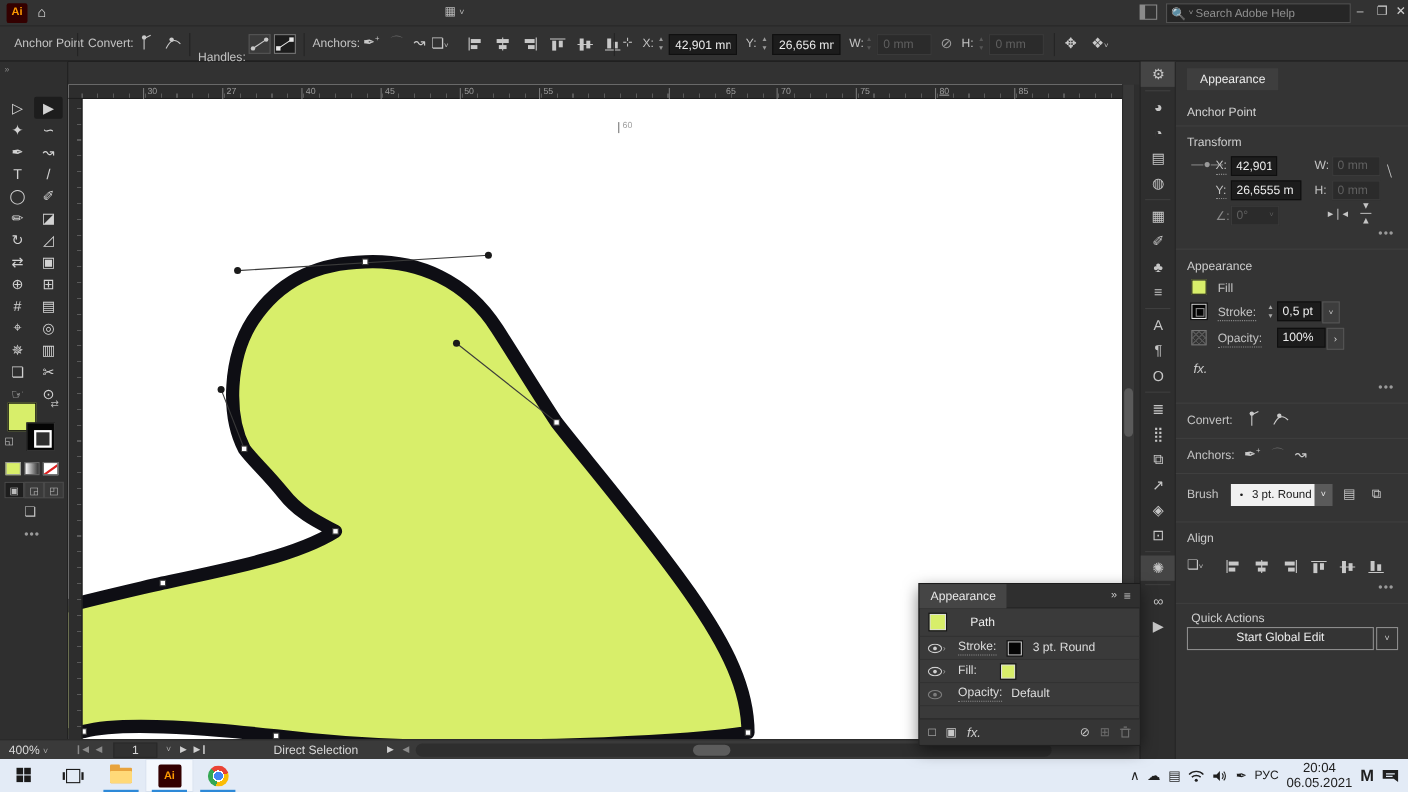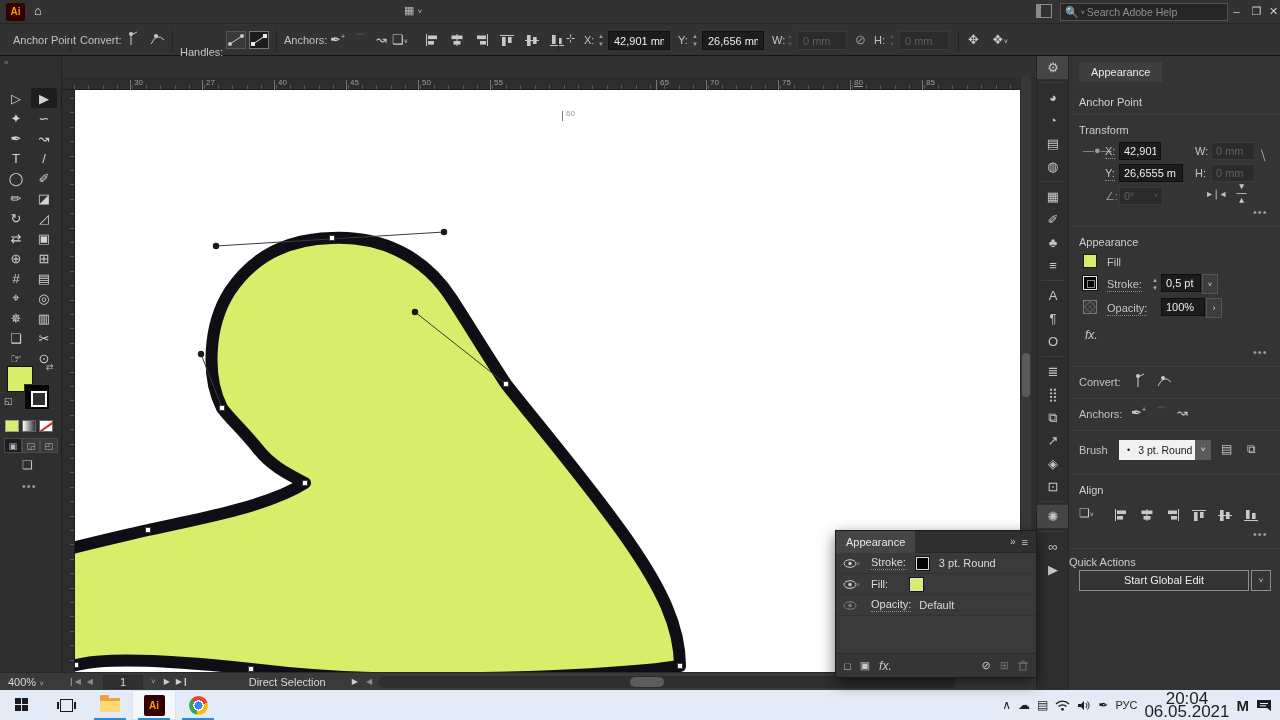--- a/index.html
+++ b/index.html
@@ -165,21 +165,21 @@
   #folder-ic .front { position:absolute; left:0; top:3px; width:20px; height:11px; background:#FFD978; border-radius:1px; }
   #ai-task { width:21px; height:21px; background:#300; color:#ff9a00; font-weight:bold; font-size:10px;
              text-align:center; line-height:21px; border-radius:2px; }
   #chrome-ic { width:19px; height:19px; border-radius:50%;
     background:
       radial-gradient(circle at 50% 50%, #4285F4 0 30%, #fff 30% 38%, transparent 38%),
       conic-gradient(from -45deg, #EA4335 0 33%, #FBBC05 0 66%, #34A853 0 100%); }
   #tray { margin-left:auto; display:flex; align-items:center; gap:7px; padding-right:8px; color:#1f1f1f; }
   .tray-ic { font-size:12px; color:#1f1f1f; }
   #tray-lang { font-size:11px; }
-  #tray-clock { font-size:17px; text-align:center; line-height:13px; }
+  #tray-clock { font-size:12px; text-align:center; line-height:13px; }
   #tray-m { font-size:15px; font-weight:bold; }
 </style>
 </head>
 <body>
 
 <div id="app" style="--fill-green: #D8EE6A; --accent: #2D89D8;">
 
   <div id="titlebar" class="abs">
     <div id="ai-logo" class="abs">Ai</div>
     <div id="home-icon" class="abs">⌂</div>
@@ -376,21 +376,21 @@
       </g>
     </svg>
     <div id="hruler">
         <span class="rlabel" style="left: 70px;"><span>30</span></span>
         <span class="rlabel" style="left: 142px;"><span>27</span></span>
         <span class="rlabel" style="left: 214px;"><span>40</span></span>
         <span class="rlabel" style="left: 286px;"><span>45</span></span>
         <span class="rlabel" style="left: 358px;"><span>50</span></span>
         <span class="rlabel" style="left: 430px;"><span>55</span></span>
         <span class="rlabel" style="left: 502px; margin-top: 31px;"><span>60</span></span>
-        <span class="rlabel" style="left: 596px;"><span>65</span></span>
+        <span class="rlabel" style="left: 548px; padding-left: 48px;"><span>65</span></span>
         <span class="rlabel" style="left: 646px;"><span>70</span></span>
         <span class="rlabel" style="left: 718px;"><span>75</span></span>
         <span class="rlabel" style="left: 790px; text-decoration: underline;"><span>80</span></span>
         <span class="rlabel" style="left: 862px;"><span>85</span></span>
         <span class="rlabel" style="left: 974px;"><span>90</span></span>
       </div>
     <div id="vruler"></div>
   </div>
   <div id="vscroll" class="abs">
       <div class="thumb"></div>
@@ -550,30 +550,34 @@
             <g fill="none">
               <line x1="1" y1="12.5" x2="15" y2="12.5"></line>
               <rect x="3" y="2" width="3.6" height="9" fill="#c8c8c8" stroke="none"></rect>
               <rect x="9" y="5" width="3.6" height="6" fill="#c8c8c8" stroke="none"></rect>
             </g>
           </svg></span>
       </div>
     <span class="abs more-dots" style="left:184px; top:472px">•••</span>
     <div class="divider" style="top:492px"></div>
 
-    <span class="abs sec-title" style="left:0; top:500px">Quick Actions</span>
+    <span class="abs sec-title" style="left:14px; top:500px">Quick Actions</span>
     <div id="qa-btn" class="abs">Start Global Edit</div>
     <div id="qa-chev" class="abs">˅</div>
   </div>
 
   <div id="apanel" class="abs">
     <div id="apanel-head">
       <span id="apanel-tab">Appearance</span>
       <span class="hic">»</span>
       <span class="hic2">≡</span>
+    </div>
+    <div class="arow" style="height:26px">
+      <span class="aswatch" style="margin-left:9px; width:15px; height:15px; background:var(--fill-green)"></span>
+      <span style="margin-left:22px; color:#ececec">Path</span>
     </div>
     <div class="arow">
       <svg class="eye" width="14" height="9">
           <ellipse cx="7" cy="4.5" rx="6" ry="3.8" fill="none" stroke="#cfcfcf"></ellipse>
           <circle cx="7" cy="4.5" r="1.7" fill="#cfcfcf"></circle>
         </svg>
       <span class="caret">›</span>
       <span class="dotted" style="color:#dcdcdc">Stroke:</span>
       <span class="aswatch" style="margin-left:10px; background:#050505"></span>
       <span style="margin-left:10px; color:#dcdcdc">3 pt. Round</span>

